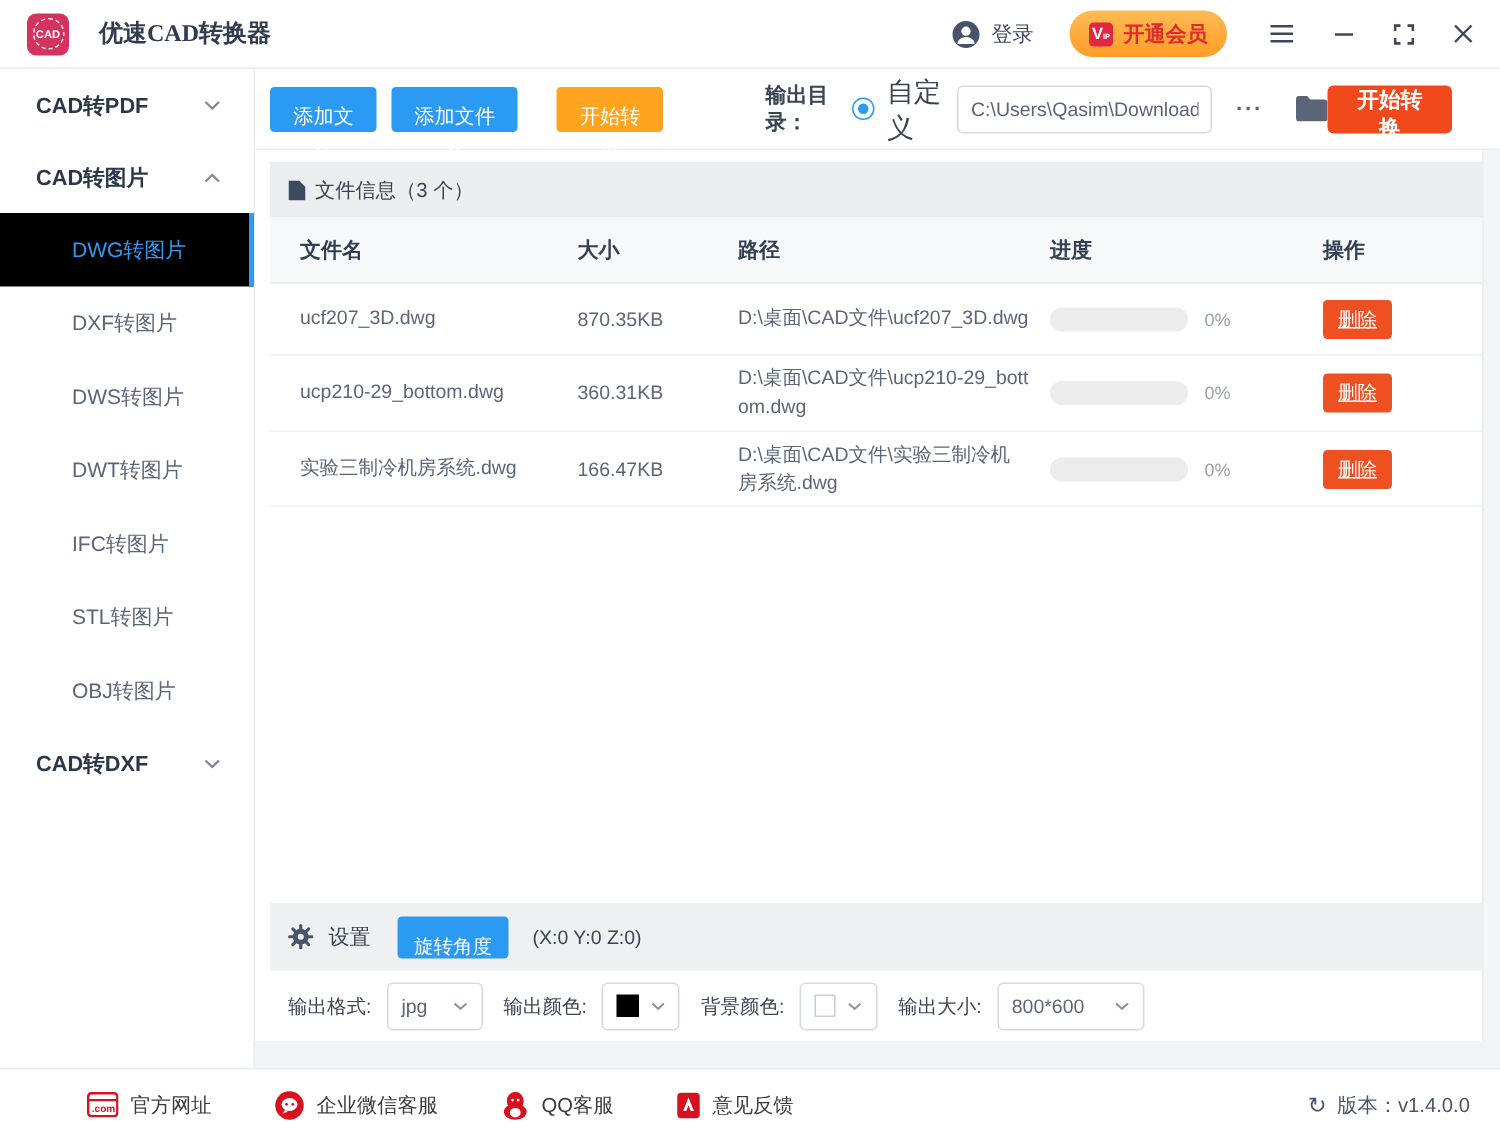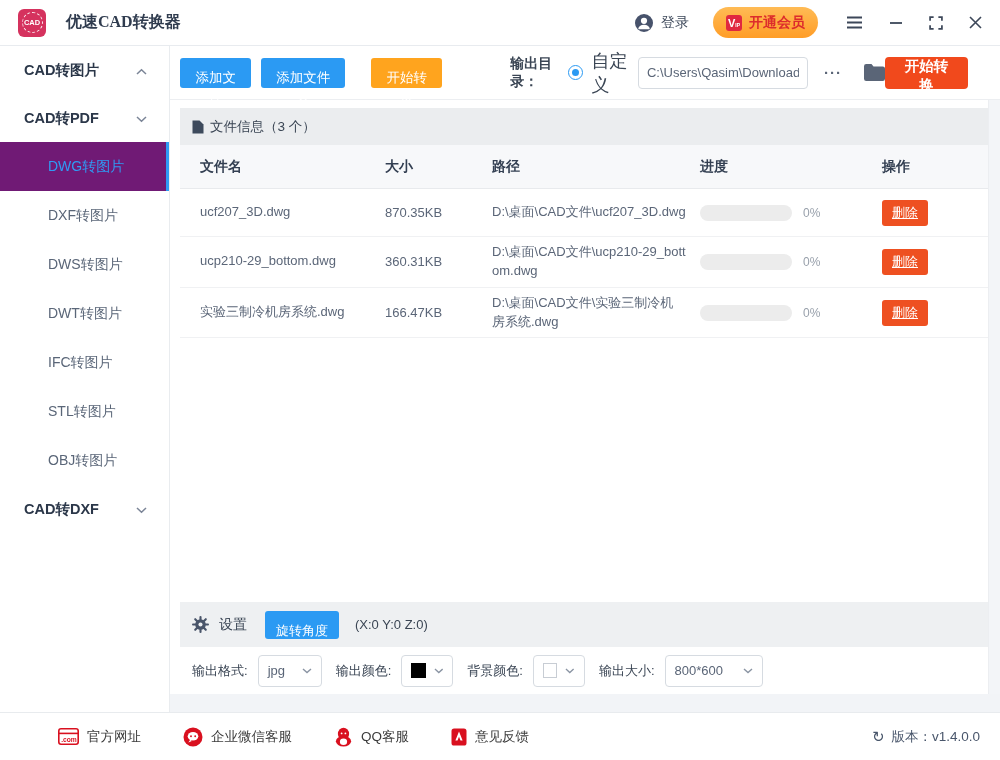--- a/index.html
+++ b/index.html
@@ -31,21 +31,21 @@
 
   
   .sidebar{position:absolute;top:46px;left:0;width:170px;bottom:48px;background:#fff;
     border-right:1px solid #e9ecef;}
   .side-section{height:48px;display:flex;align-items:center;padding:0 22px 0 24px;
     font-size:14.5px;font-weight:bold;color:#2b3749;cursor:pointer;}
   .side-section .chev{margin-left:auto;}
   .chev-up svg{transform:rotate(180deg);}
   .side-sub{height:49px;display:flex;align-items:center;padding-left:48px;font-size:14px;
     color:#5a6678;cursor:pointer;position:relative;}
-  .side-sub.active{background:#701a75;color:#2f9bf4;}
+  .side-sub.active{background:#000000;color:#2f9bf4;}
   .side-sub.active::after{content:"";position:absolute;right:0;top:0;bottom:0;width:3px;background:#2f9bf4;}
 
   
   .main{position:absolute;top:46px;left:170px;right:0;bottom:48px;background:#fff;}
   .toolbar{position:absolute;top:0;left:0;right:0;height:54px;border-bottom:1px solid #eceef1;
     display:flex;align-items:center;padding:0 0 0 10px;background:#fff;}
   .btn{border:none;border-radius:3px;color:#fff;font-size:13.5px;height:30px;padding:11px 11px;
     cursor:pointer;font-family:inherit;}
   .btn-blue{background:#2b9af3;}
   .btn-orange{background:#ffa41e;}
@@ -158,31 +158,31 @@
         <svg width="13" height="13" viewBox="0 0 13 13">
             <path d="M1 1 L12 12 M12 1 L1 12" stroke="#3c4759" stroke-width="1.6"></path>
           </svg>
       </span>
     </div>
   </div>
 </header>
 
 <aside class="sidebar">
   <div class="side-section">
+    <span>CAD转PDF</span>
+    <span class="chev">
+      <svg width="11" height="7" viewBox="0 0 11 7">
+          <path d="M1 1 L5.5 5.3 L10 1" stroke="#7b8597" stroke-width="1.5" fill="none"></path>
+        </svg>
+    </span>
+  </div>
+
+  <div class="side-section">
     <span>CAD转图片</span>
     <span class="chev chev-up">
-      <svg width="11" height="7" viewBox="0 0 11 7">
-          <path d="M1 1 L5.5 5.3 L10 1" stroke="#7b8597" stroke-width="1.5" fill="none"></path>
-        </svg>
-    </span>
-  </div>
-
-  <div class="side-section">
-    <span>CAD转PDF</span>
-    <span class="chev">
       <svg width="11" height="7" viewBox="0 0 11 7">
           <path d="M1 1 L5.5 5.3 L10 1" stroke="#7b8597" stroke-width="1.5" fill="none"></path>
         </svg>
     </span>
   </div>
 
   <div class="side-sub active">
     <span>DWG转图片</span>
   </div>
   <div class="side-sub">

